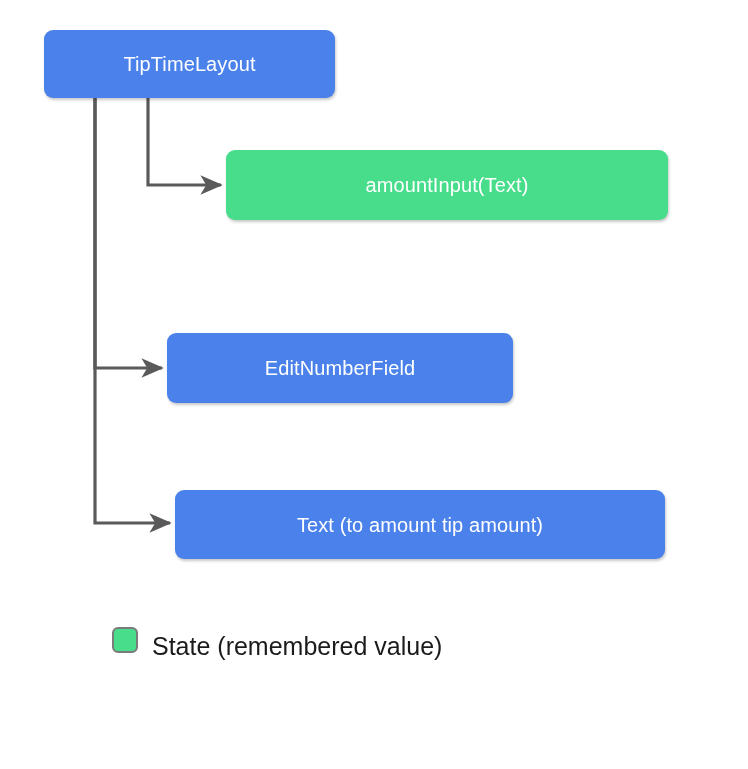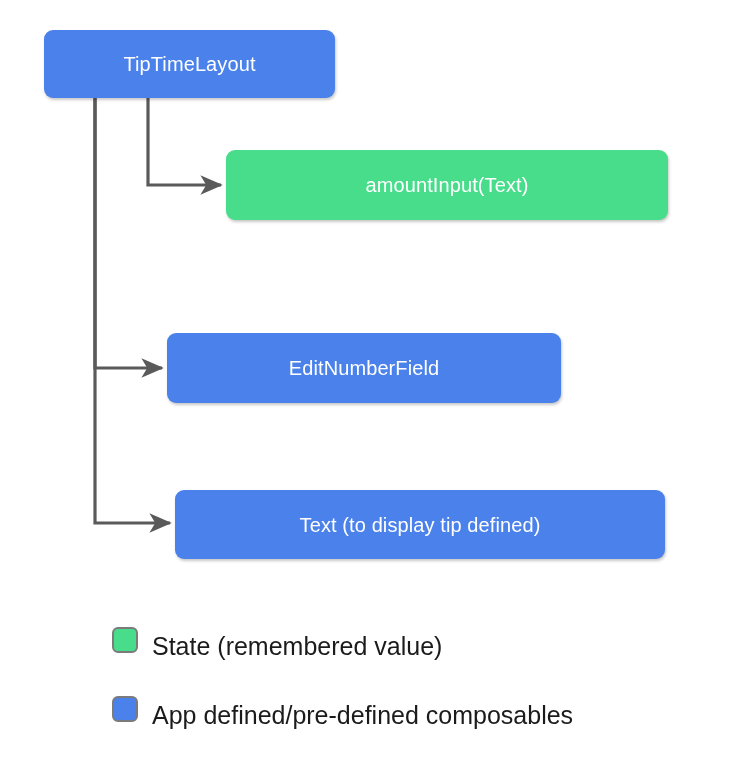--- a/index.html
+++ b/index.html
@@ -55,21 +55,21 @@
   #node-amountinput {
     left: 226px;
     top: 150px;
     width: 442px;
     height: 70px;
     background: #47dd8b;
   }
   #node-editnumberfield {
     left: 167px;
     top: 333px;
-    width: 394px;
+    width: 346px;
     height: 70px;
     background: #4a81ea;
   }
   #node-text-display {
     left: 175px;
     top: 490px;
     width: 490px;
     height: 69px;
     background: #4a81ea;
   }
@@ -130,26 +130,22 @@
 
   <div class="node" id="node-amountinput">
     <span>amountInput(Text)</span>
   </div>
 
   <div class="node" id="node-editnumberfield">
     <span>EditNumberField</span>
   </div>
 
   <div class="node" id="node-text-display">
-    <span>Text (to display tip defined)</span>
+    <span>Text (to amount tip amount)</span>
   </div>
 
   <div class="legend legend-row" id="legend-row-state">
     <span class="legend-swatch state"></span>
     <span class="legend-label">State (remembered value)</span>
   </div>
 
-  <div class="legend legend-row" id="legend-row-composables">
-    <span class="legend-swatch composables"></span>
-    <span class="legend-label">App defined/pre-defined composables</span>
-  </div>
 
 </div>
 
 </body></html>

